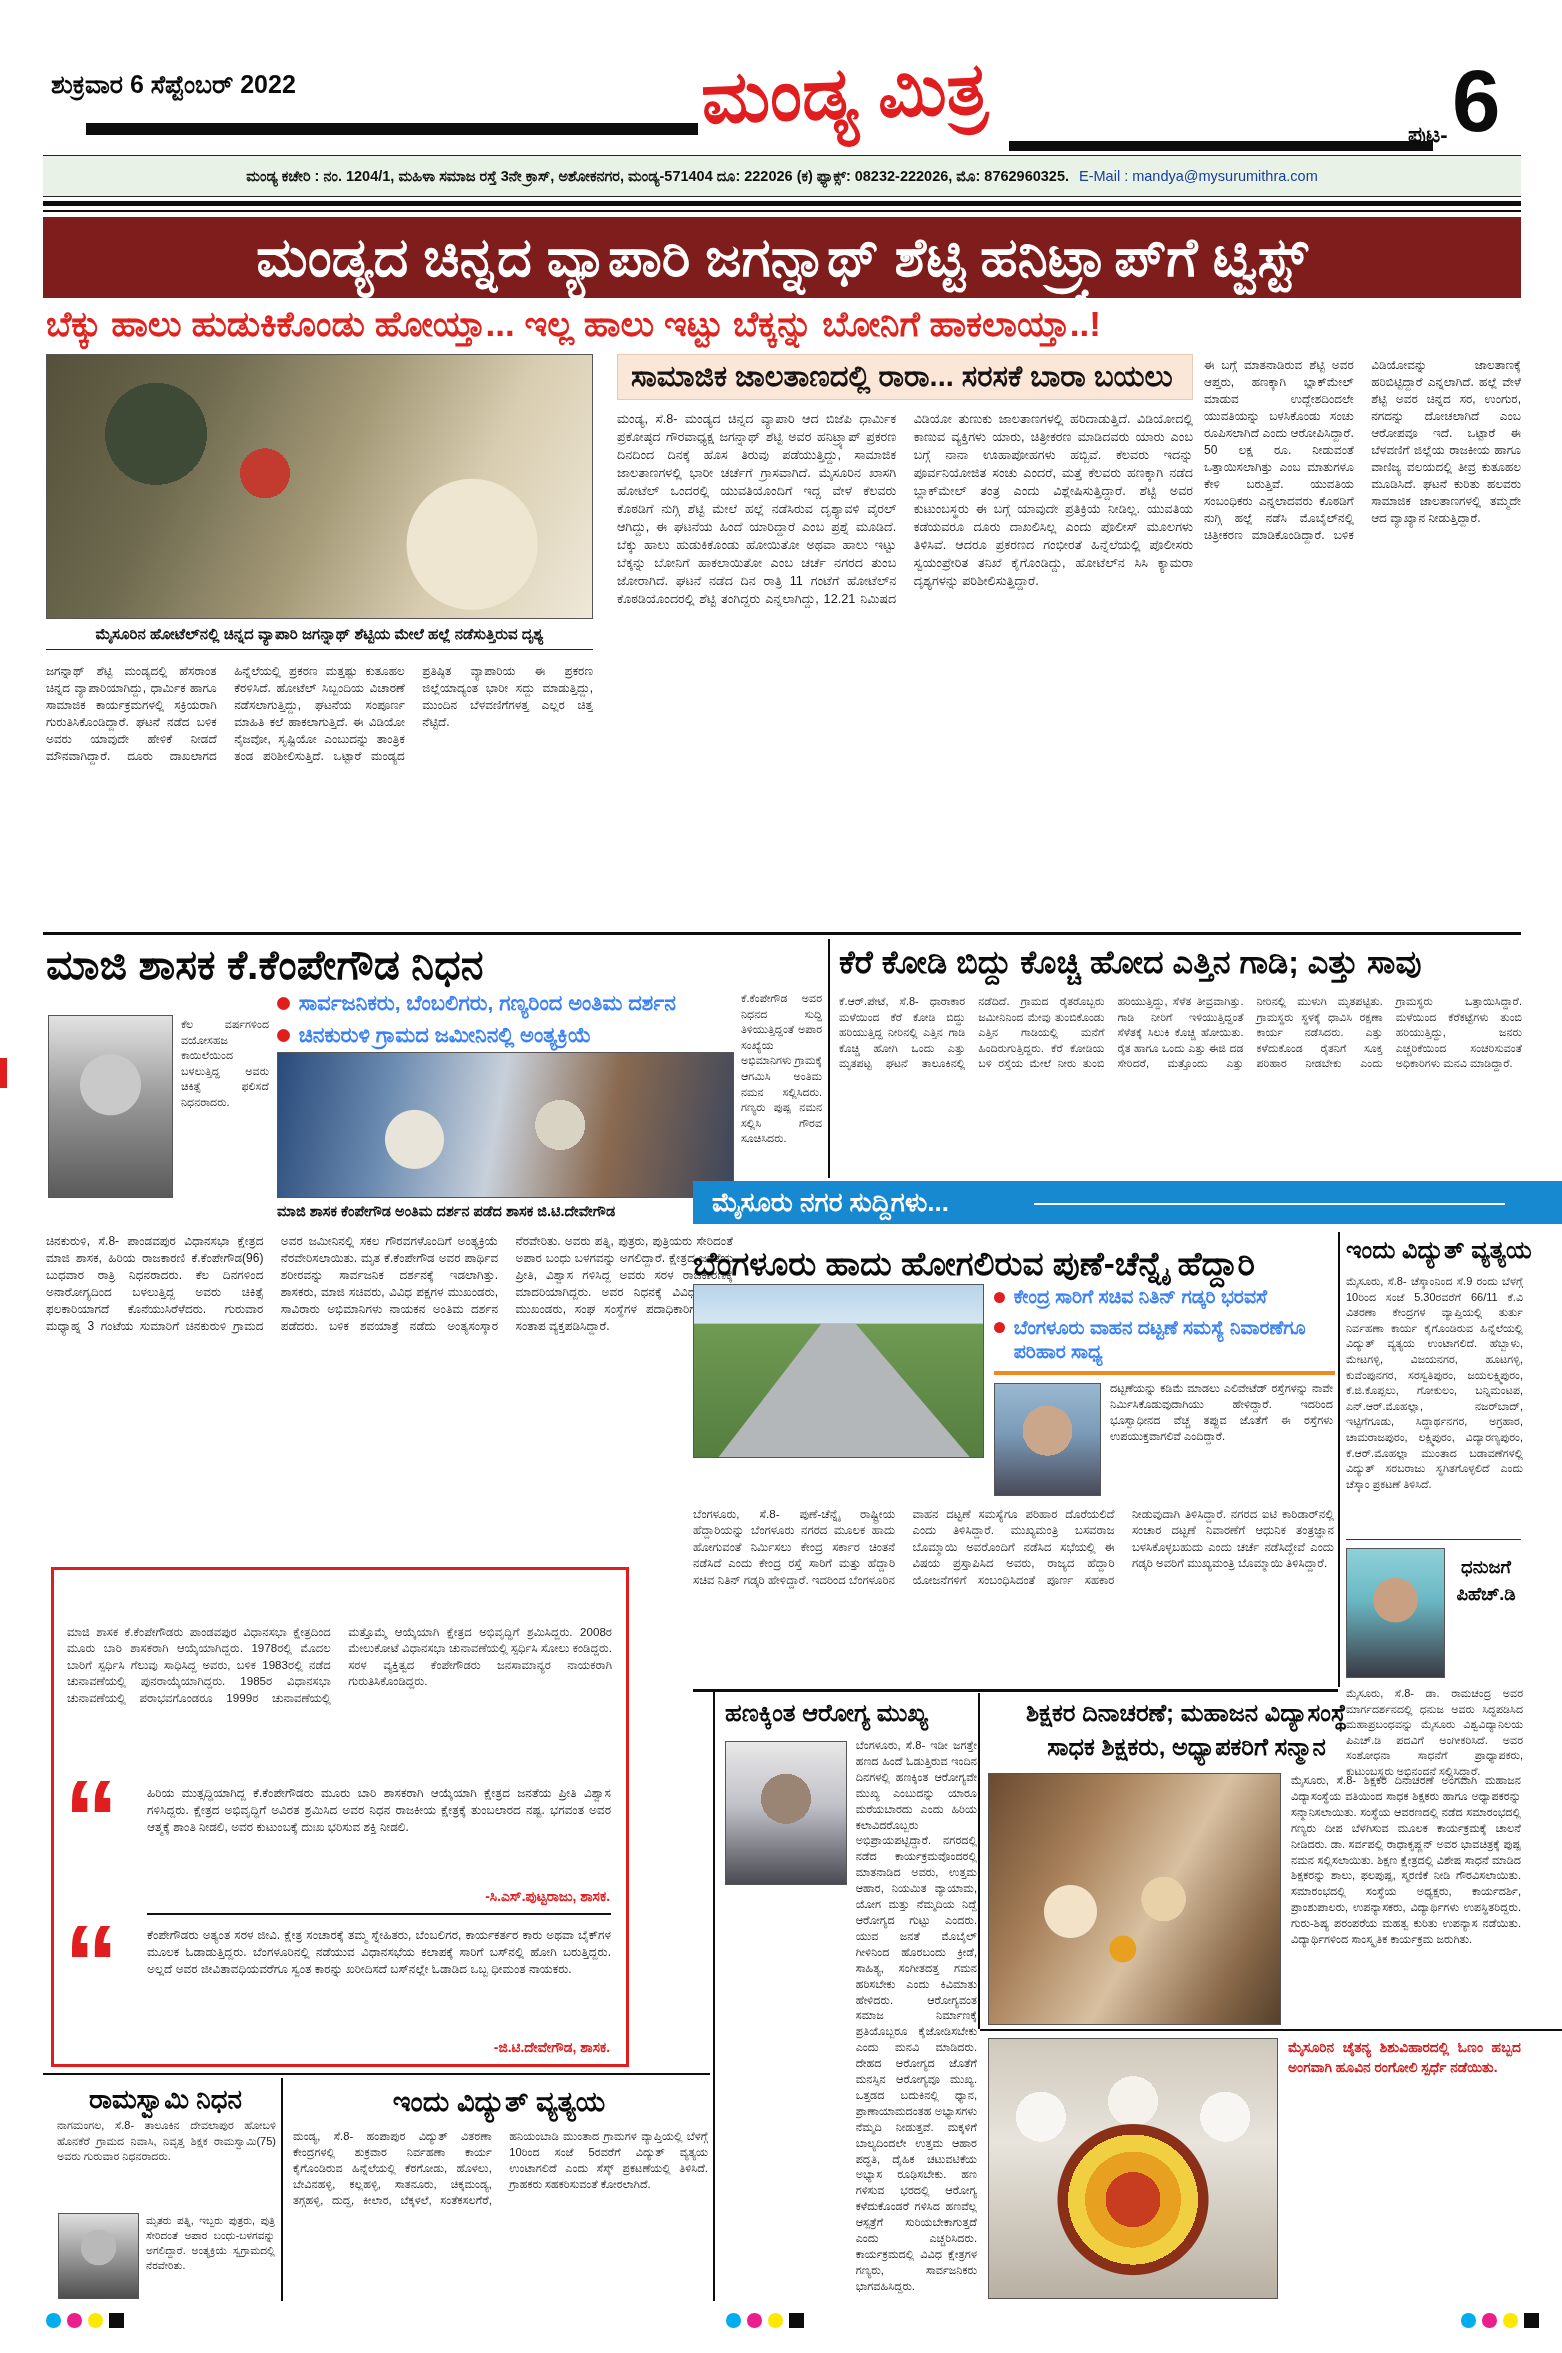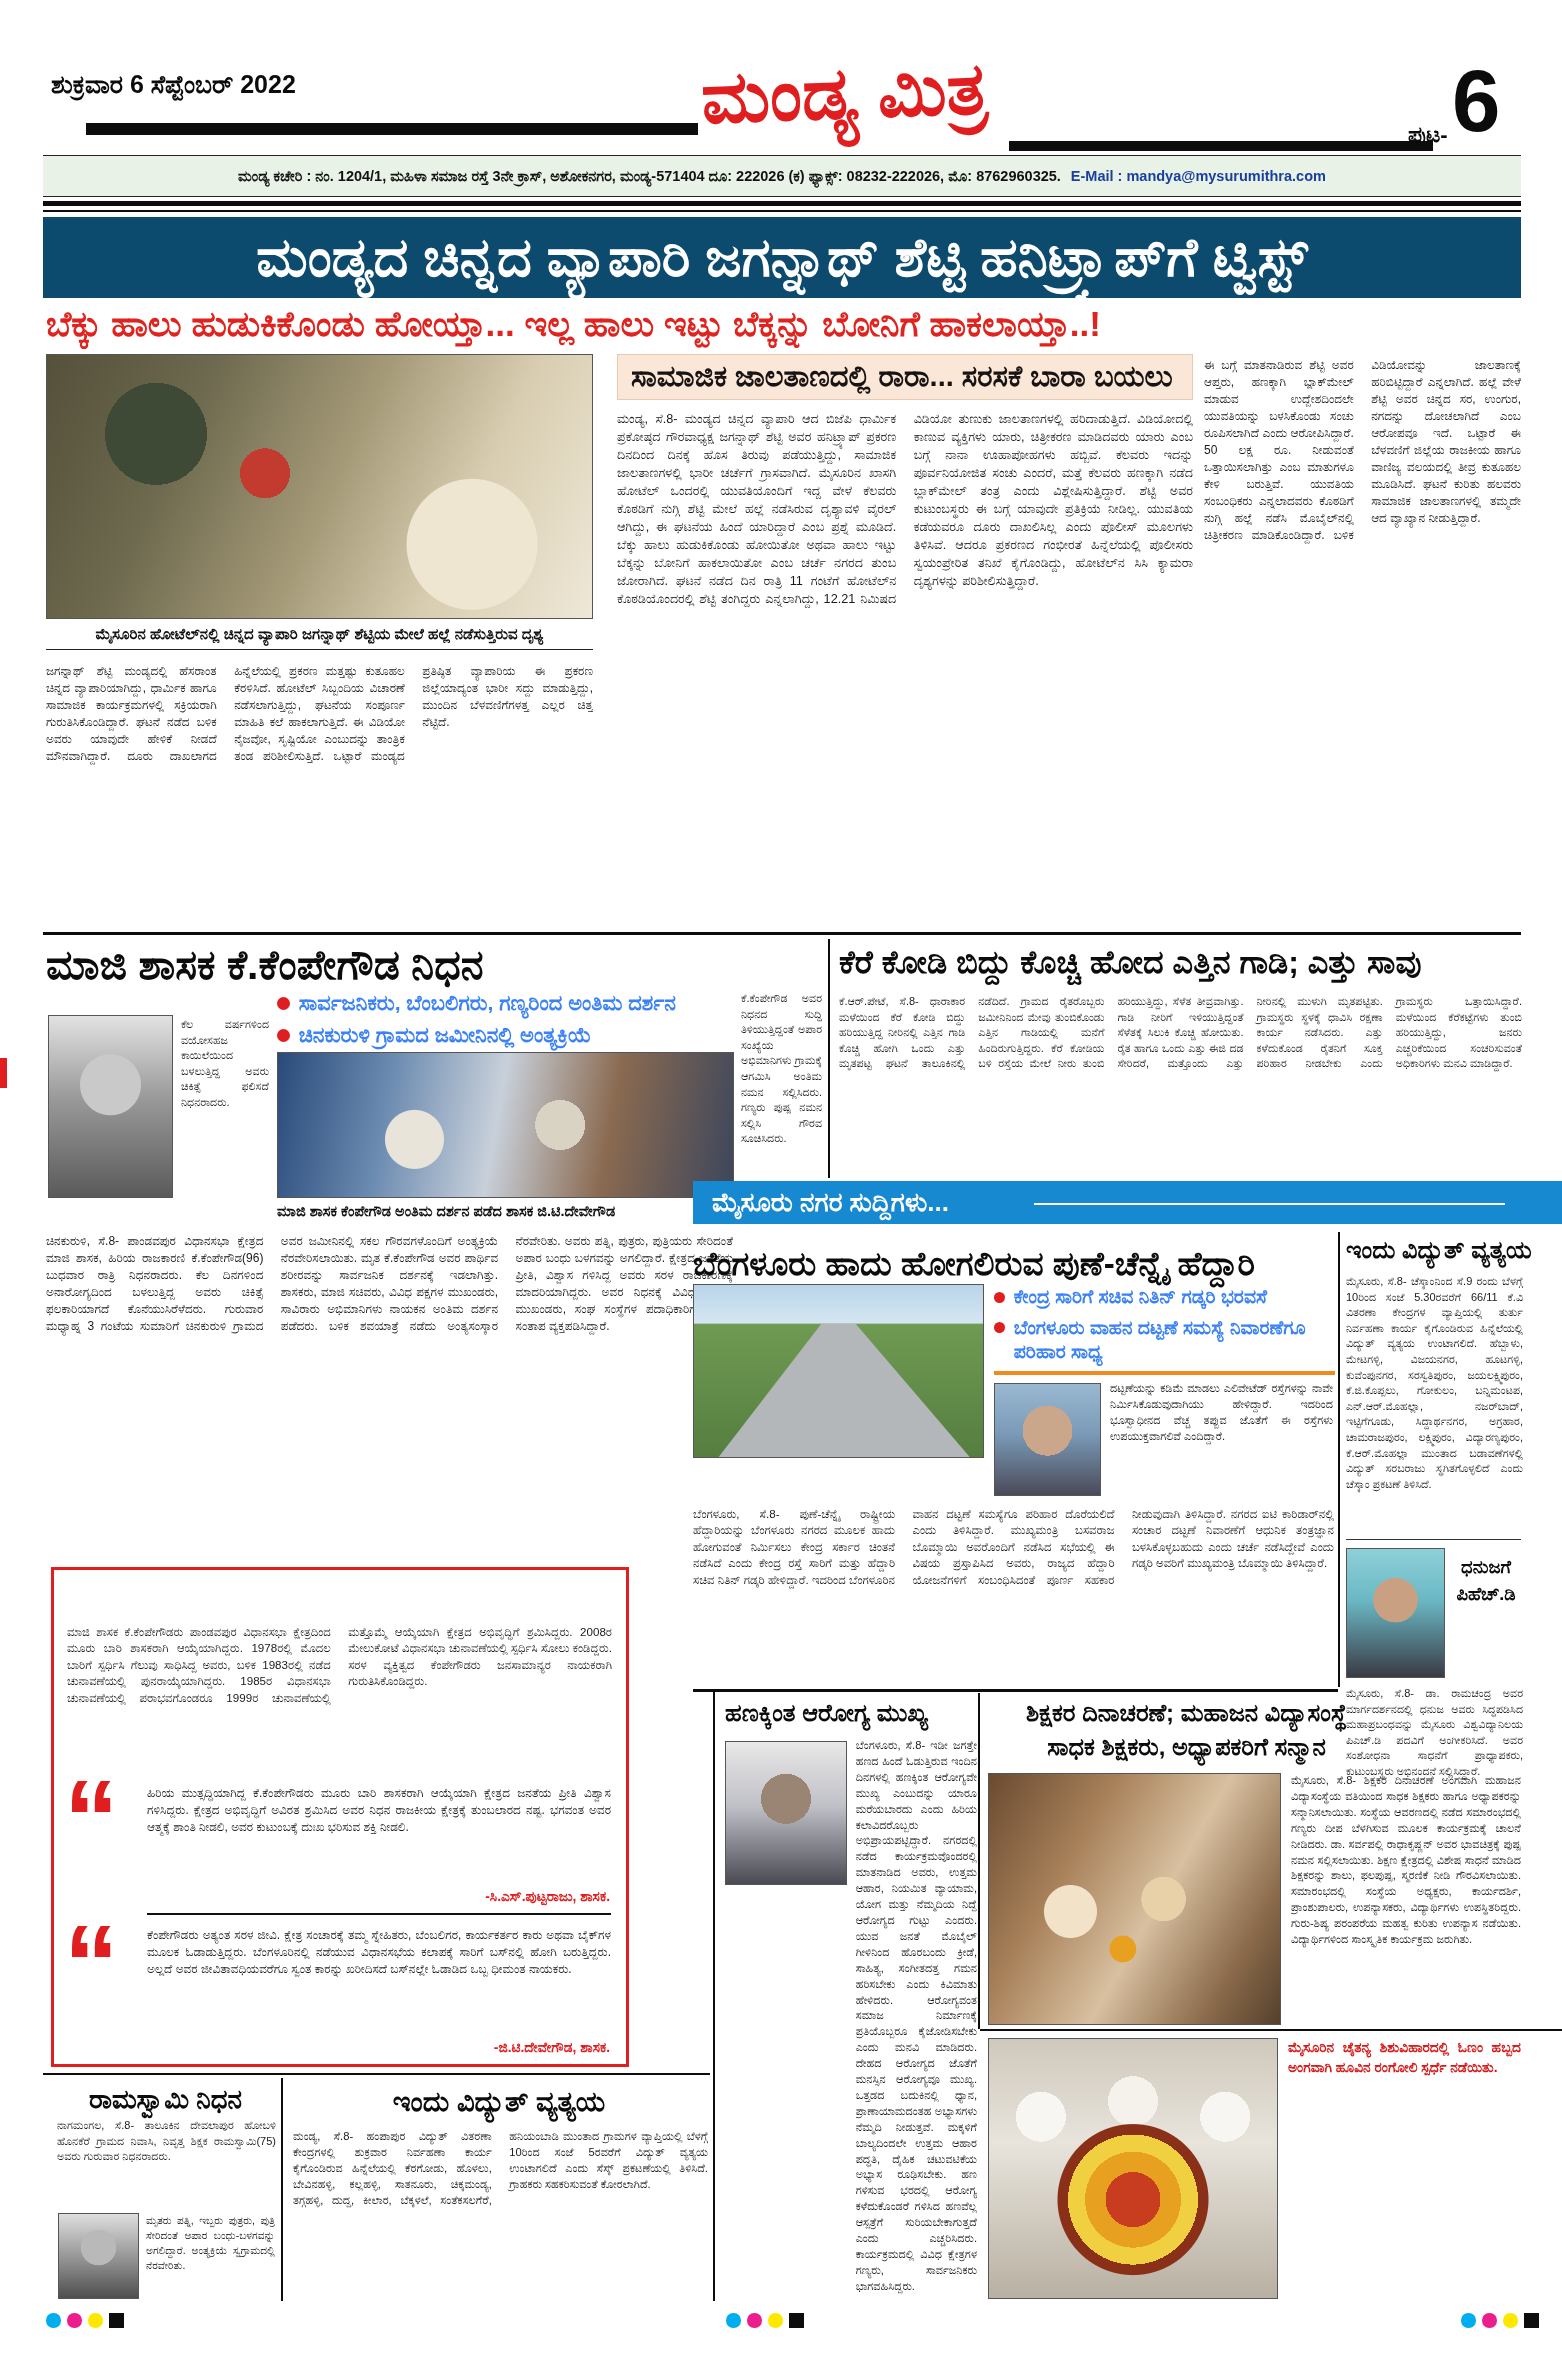--- a/index.html
+++ b/index.html
@@ -28,26 +28,26 @@
   <div class="abs" style="left:674px;top:54px;width:341px;text-align:center;font-size:72px;line-height:1.1;font-weight:bold;color:#e01e20;transform:rotate(-2deg);white-space:nowrap;">ಮಂಡ್ಯ ಮಿತ್ರ</div>
 
   <div class="abs rule" style="left:86px;top:123px;width:612px;height:11.6px;"></div>
   <div class="abs rule" style="left:1009px;top:141px;width:424px;height:10px;"></div>
 
   <div class="abs" style="left:1408px;top:122px;font-size:22px;font-weight:bold;color:#0c0c0c;">ಪುಟ-</div>
   <div class="abs" style="left:1452px;top:57px;font-size:87px;line-height:1;font-weight:bold;color:#0c0c0c;">6</div>
 
   <div class="abs" style="left:43px;top:155px;width:1478px;height:42px;background:#e9f2e6;border-top:1.4px solid #222;border-bottom:1.4px solid #222;display:flex;align-items:center;justify-content:center;gap:10px;">
     <span style="font-size:14.5px;font-weight:bold;color:#121212;">ಮಂಡ್ಯ ಕಚೇರಿ : ನಂ. 1204/1, ಮಹಿಳಾ ಸಮಾಜ ರಸ್ತೆ 3ನೇ ಕ್ರಾಸ್, ಅಶೋಕನಗರ, ಮಂಡ್ಯ-571404    ದೂ: 222026 (ಕ) ಫ್ಯಾಕ್ಸ್: 08232-222026, ಮೊ: 8762960325.</span>
-    <span style="font-size:14.5px;font-weight:bold;color:#1a3f9e;">E-Mail : mandya@mysurumithra.com</span>
+    <span style="font-size:14.5px;font-weight:normal;color:#1a3f9e;">E-Mail : mandya@mysurumithra.com</span>
   </div>
   <div class="abs rule" style="left:43px;top:201px;width:1478px;height:5px;"></div>
   <div class="abs rule" style="left:43px;top:210px;width:1478px;height:2.2px;"></div>
 
-  <div class="abs" style="left:43px;top:217px;width:1478px;height:81px;background:#0c4a6e;display:flex;align-items:center;justify-content:center;">
+  <div class="abs" style="left:43px;top:217px;width:1478px;height:81px;background:#7f1d1d;display:flex;align-items:center;justify-content:center;">
     <span style="color:#ffffff;font-size:54px;font-weight:bold;white-space:nowrap;">ಮಂಡ್ಯದ ಚಿನ್ನದ ವ್ಯಾಪಾರಿ ಜಗನ್ನಾಥ್ ಶೆಟ್ಟಿ ಹನಿಟ್ರ್ಯಾಪ್‌ಗೆ ಟ್ವಿಸ್ಟ್</span>
   </div>
 
   <div class="abs" style="left:46px;top:304px;width:1275px;font-size:35px;font-weight:bold;color:#e0231e;white-space:nowrap;">ಬೆಕ್ಕು ಹಾಲು ಹುಡುಕಿಕೊಂಡು ಹೋಯ್ತಾ... ಇಲ್ಲ ಹಾಲು ಇಟ್ಟು ಬೆಕ್ಕನ್ನು ಬೋನಿಗೆ ಹಾಕಲಾಯ್ತಾ..!</div>
 
   <div class="abs photo" style="left:46px;top:354px;width:547px;height:265px;background:
          radial-gradient(circle at 78% 72%, #efe6d2 0 65px, rgba(0,0,0,0) 66px),
          radial-gradient(circle at 20% 30%, #3e4a36 0 51px, rgba(0,0,0,0) 51px),
          radial-gradient(circle at 40% 45%, #c23b2e 0 25px, rgba(0,0,0,0) 25px),
          linear-gradient(115deg,#54503a 0%,#6e6a4f 26%,#a59a78 52%,#d8cdb0 74%,#efe8d8 100%);"></div>

